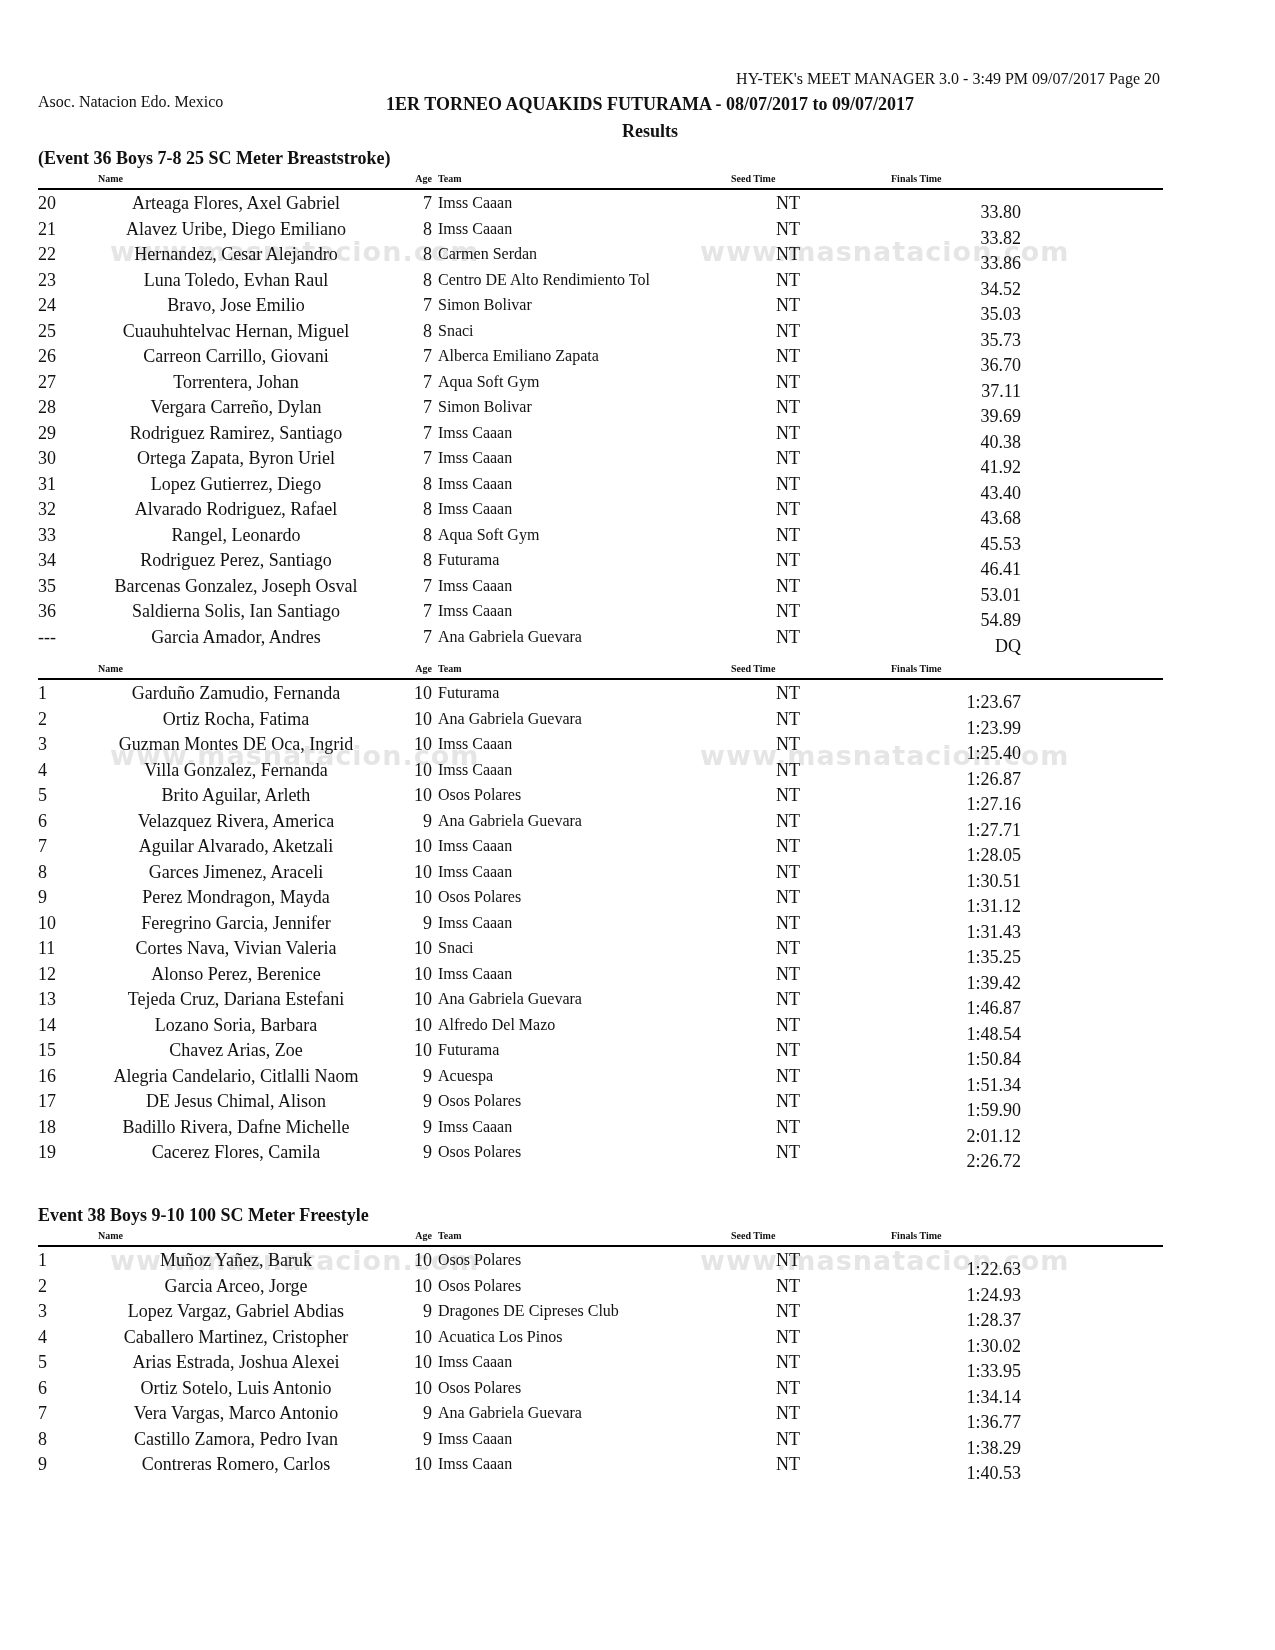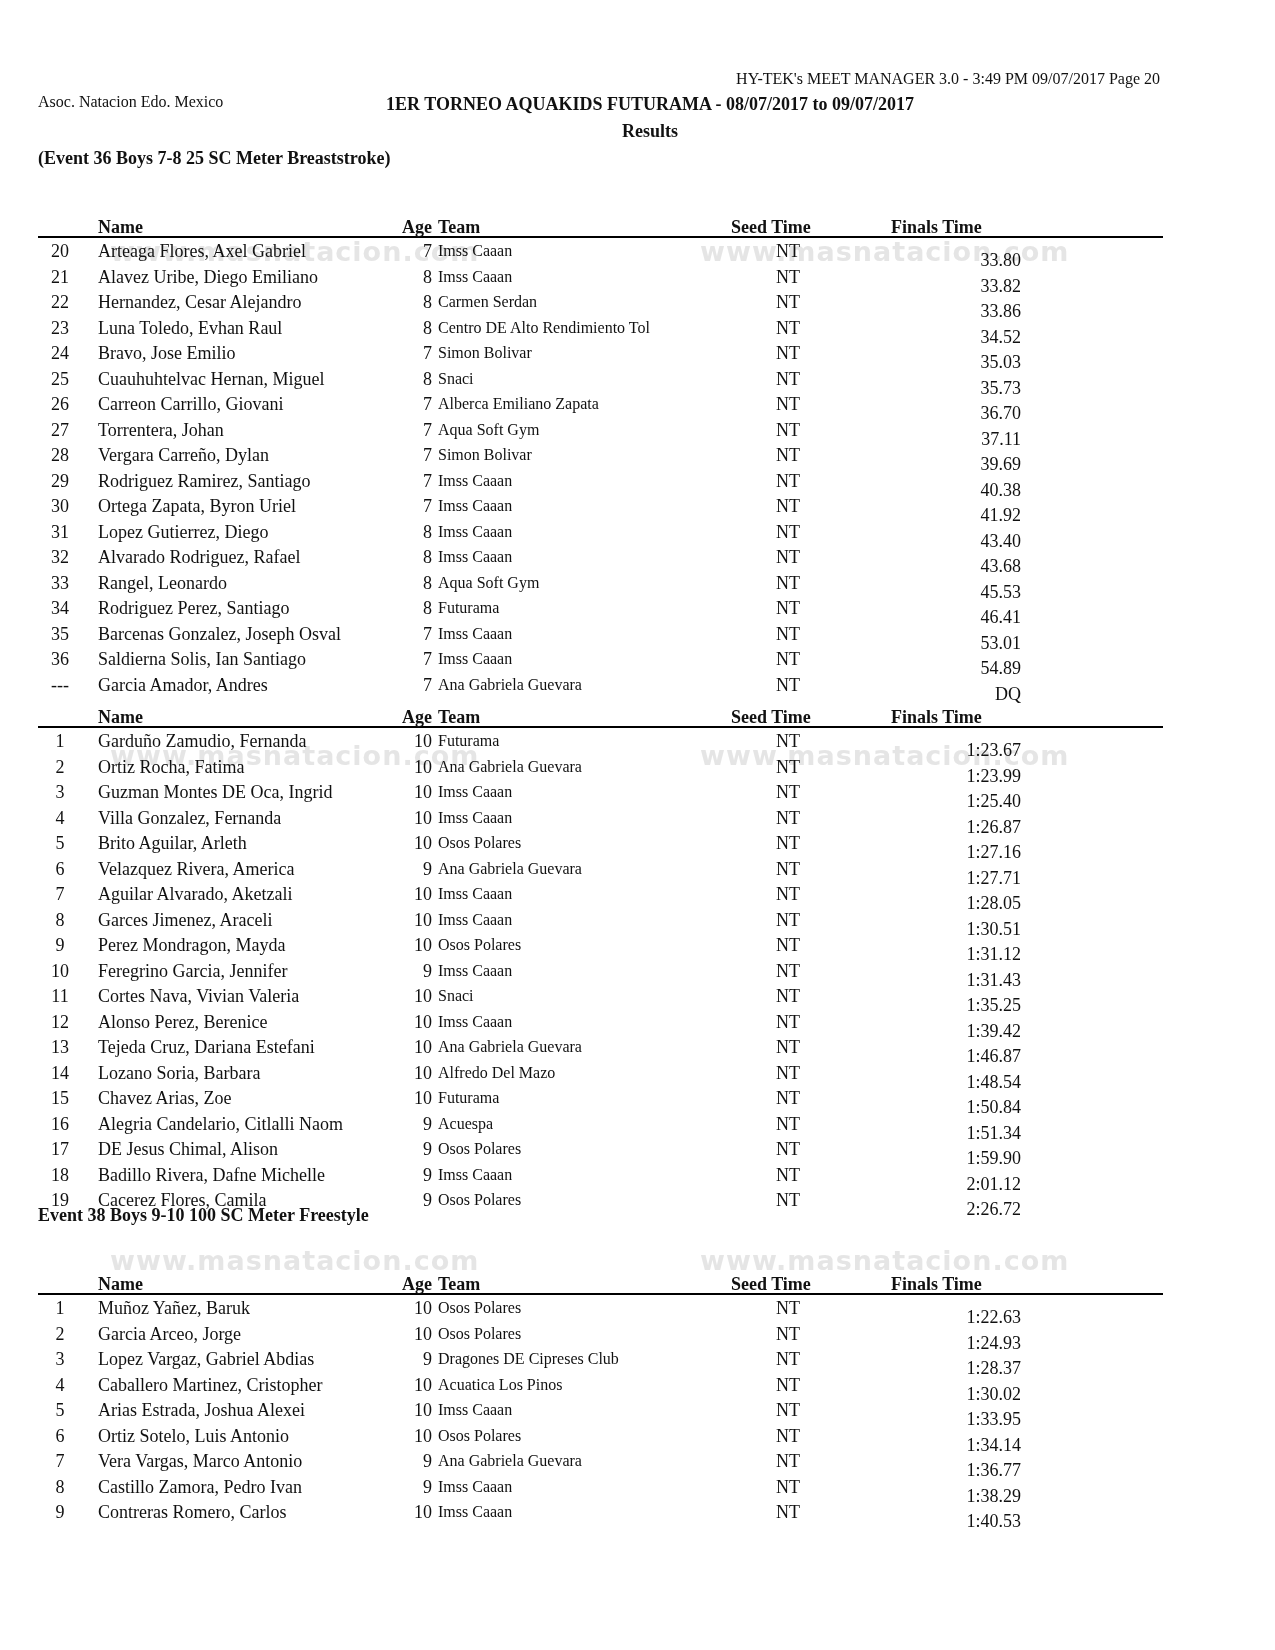--- a/index.html
+++ b/index.html
@@ -9,35 +9,34 @@
   }
   .abs { position: absolute; white-space: nowrap; }
   .hdr-left { left: 38px; top: 70px; font-size: 16px; margin-top: 23px; }
   .hdr-right { right: 115px; top: 70px; font-size: 16px; }
   .meet-title { left: 0; width: 1300px; text-align: center; top: 94px; font-size: 18px; font-weight: bold; }
   .results-title { left: 0; width: 1300px; text-align: center; top: 121px; font-size: 18px; font-weight: bold; }
 
   .event { position: absolute; left: 38px; width: 1125px; }
   .event-title { font-size: 18px; font-weight: bold; height: 24px; line-height: 24px; }
   .col-head {
-    position: relative; height: 18px; font-size: 18px; font-weight: bold;
+    position: relative; height: 18px; font-size: 10px; font-weight: bold;
     border-bottom: 2px solid #000;
-    margin-top: 48px;
   }
   .col-head span { position: absolute; top: 0; line-height: 18px; }
   .ch-name { left: 60px; }
   .ch-age { left: 356px; width: 38px; text-align: right; }
   .ch-team { left: 400px; }
   .ch-seed { left: 693px; }
   .ch-final { left: 853px; text-align: right; }
 
   .row { position: relative; height: 25.5px; font-size: 18px; }
   .row span { position: absolute; top: 3px; line-height: 20px; }
-  .c-place { left: 0; width: 44px; text-align: center; }
-  .c-name { left: 60px; width: 300px; overflow: hidden; }
+  .c-place { left: 0; width: 44px; text-align: left; }
+  .c-name { left: 48px; width: 300px; overflow: hidden; text-align: center; }
   .c-age { left: 340px; width: 54px; text-align: right; }
   .c-team { left: 400px; font-size: 16px; top: 2px; }
   .c-seed { left: 700px; width: 100px; text-align: center; }
   .c-final { left: 823px; width: 160px; text-align: right; margin-top: 9px; }
 
   .watermark {
     position: absolute; font-family: "DejaVu Sans", sans-serif; font-weight: bold;
     font-size: 27px; color: rgba(160,160,160,0.28); letter-spacing: 1px; white-space: nowrap;
     pointer-events: none;
   }

